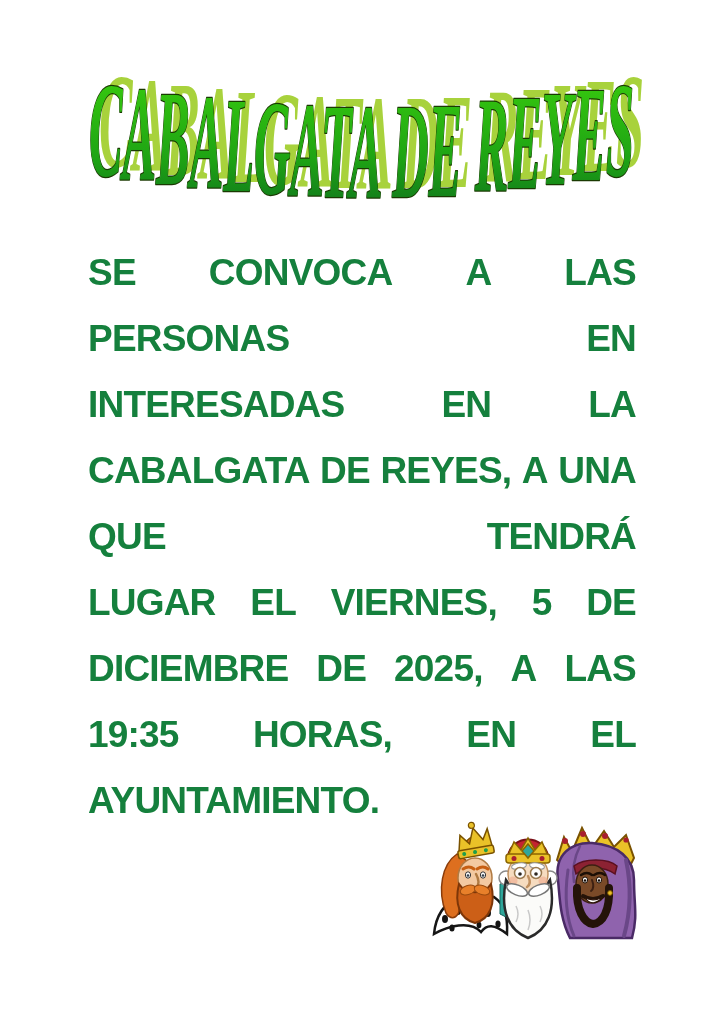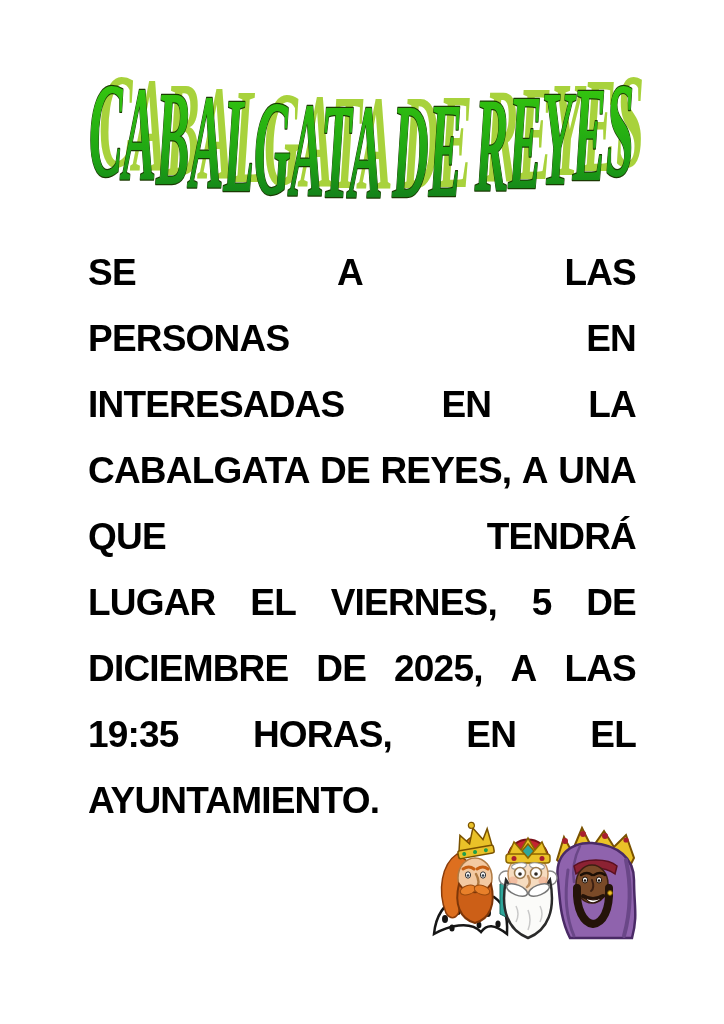--- a/index.html
+++ b/index.html
@@ -52,23 +52,24 @@
       <linearGradient id="gtitle" gradientUnits="userSpaceOnUse" x1="0" y1="30" x2="0" y2="185">
         <stop offset="0%" stop-color="#38cb0e"></stop>
         <stop offset="55%" stop-color="#1ea314"></stop>
         <stop offset="100%" stop-color="#0b671f"></stop>
       </linearGradient>
     </defs>
     <text id="title-shadow" x="89" y="132" font-size="136" textLength="545" lengthAdjust="spacingAndGlyphs" transform="translate(10,-9)" fill="#a8d23c" dy="0.00 4.04 3.90 3.63 3.24 2.74 2.14 1.47 0.75 0.00 -0.75 -1.47 -2.14 -2.74 -3.24 -3.63 -3.90 -4.04">CABALGATA DE REYES</text>
     <text id="title-main" x="89" y="132" font-size="136" textLength="545" lengthAdjust="spacingAndGlyphs" fill="url(#gtitle)" stroke-width="2.4" paint-order="stroke fill" stroke-linejoin="round" stroke="#1a3a02" dy="0.00 4.04 3.90 3.63 3.24 2.74 2.14 1.47 0.75 0.00 -0.75 -1.47 -2.14 -2.74 -3.24 -3.63 -3.90 -4.04">CABALGATA DE REYES</text>
   </svg>
 
-  <div class="announcement" id="announcement" style="color: #000000; text-align: center;">
+  <div class="announcement" id="announcement" style="color: #15803d; text-align: center;">
       <div class="line j">
         <span>SE</span>
+        <span>CONVOCA</span>
         <span>A</span>
         <span>LAS</span>
       </div>
       <div class="line j">
         <span>PERSONAS</span>
         <span>EN</span>
       </div>
       <div class="line j">
         <span>INTERESADAS</span>
         <span>EN</span>

